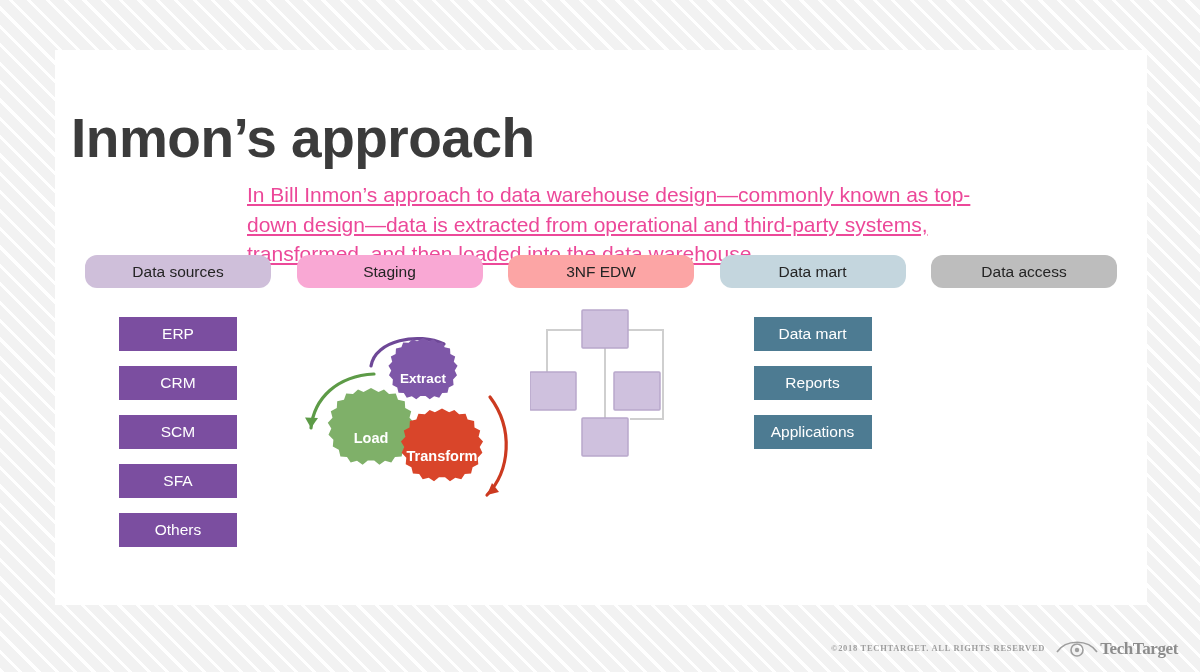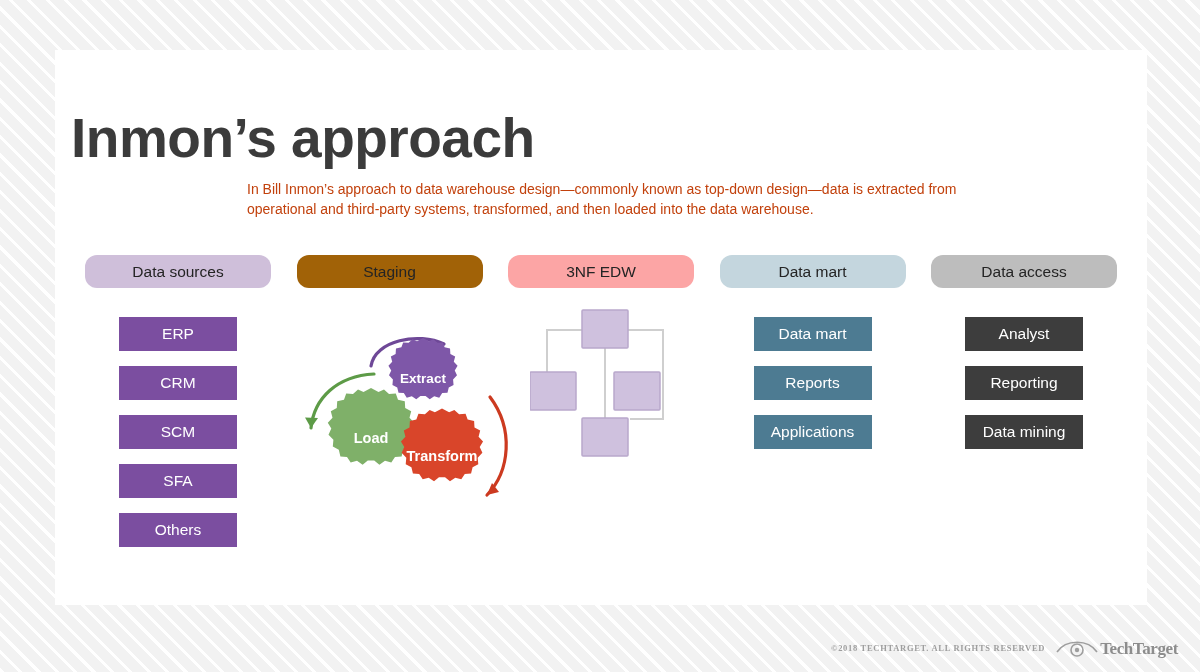--- a/index.html
+++ b/index.html
@@ -43,26 +43,27 @@
   .page-title {
     font-size: 55px;
     font-weight: bold;
     color: #3b3b3b;
     letter-spacing: -0.5px;
     line-height: 1.05;
   }
 
   .page-subtitle {
     margin-top: 12px;
-    font-size: 14px;
-    color: #c2410c;
+    font-size: 21px;
+    color: #ec4899;
     line-height: 1.42;
     width: 740px;
     margin-left: auto;
     margin-right: auto;
+    text-decoration: underline;
   }
 
   
   .columns {
     position: absolute;
     left: 30px;
     top: 205px;
     width: 1032px;
     display: flex;
     justify-content: space-between;
@@ -184,21 +185,21 @@
       <div class="col-body">
         <div class="chip purple">ERP</div>
         <div class="chip purple">CRM</div>
         <div class="chip purple">SCM</div>
         <div class="chip purple">SFA</div>
         <div class="chip purple">Others</div>
       </div>
     </div>
 
     <div class="column">
-      <div class="col-header" style="background:#a16207">Staging</div>
+      <div class="col-header" style="background:#f9a8d4">Staging</div>
       <div class="staging-body">
         <svg class="staging-svg" width="240" height="230" viewBox="0 0 240 230">
           <defs>
 
             <g id="gear12">
               <path d="M0,-50 L7.5,-46 13,-48.5 18,-44 24.8,-44.5 27,-38.3
                        33.8,-36.8 34.2,-30 40.2,-26.8 38.5,-20.2 43.2,-15.3
                        39.7,-9.5 42.5,-3.3 37.6,1.8 38.2,8.6 32.2,11.8
                        30.6,18.4 24,18.9 20.3,24.6 14,22.8 8.4,26.7
                        3.2,22.4 -3.2,22.4 -8.4,26.7 -14,22.8 -20.3,24.6
@@ -270,25 +271,20 @@
       <div class="col-header" style="background:#c4d6de">Data mart</div>
       <div class="col-body">
         <div class="chip steel">Data mart</div>
         <div class="chip steel">Reports</div>
         <div class="chip steel">Applications</div>
       </div>
     </div>
 
     <div class="column">
       <div class="col-header" style="background:#bdbdbd">Data access</div>
-      <div class="col-body">
-        <div class="chip dark">Analyst</div>
-        <div class="chip dark">Reporting</div>
-        <div class="chip dark">Data mining</div>
-      </div>
     </div>
 
   </div>
 </div>
 
 <div class="footer">
   <div class="copyright">©2018 TECHTARGET. ALL RIGHTS RESERVED</div>
   <div class="tt-logo">
     <svg width="46" height="20" viewBox="0 0 46 20">
       <path d="M3,14 C12,1 34,1 43,14" fill="none" stroke="#9e9e9e" stroke-width="1.6"></path>

